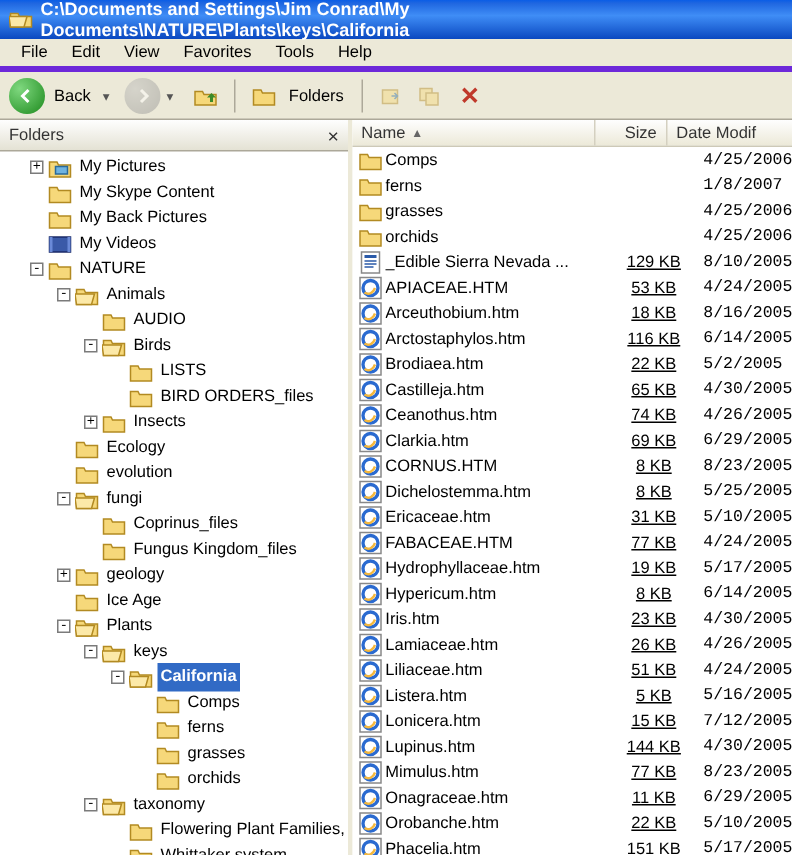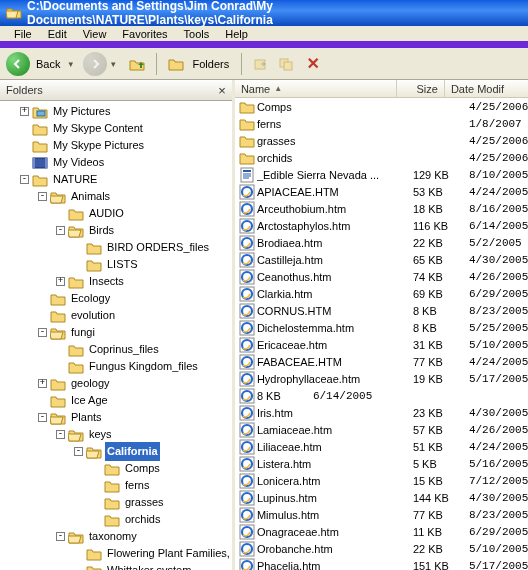--- a/index.html
+++ b/index.html
@@ -26,21 +26,21 @@
   }
   .titlebar .tico { width:16px; height:16px; margin-right:5px; display:flex; align-items:center; justify-content:center; }
 
   
   .menubar {
     height: 22px;
     background: #ece9d8;
     display: flex;
     align-items: center;
     padding: 0 6px;
-    border-bottom: 7px solid #6d28d9;
+    border-bottom: 4px solid #6d28d9;
   }
   .menubar span { padding: 2px 8px; cursor: default; }
 
   
   .toolbar {
     height: 32px;
     background: #ece9d8;
     display: flex;
     align-items: center;
     padding: 0 6px;
@@ -116,21 +116,21 @@
   .col-size { width:48px; justify-content:flex-end; }
   .col-date { flex:1; }
 
   .filelist { flex:1; overflow:hidden; }
   .frow {
     display:flex; align-items:center;
     height:17px; padding-left:4px;
   }
   .frow .ticon { margin-right:2px; }
   .f-name { width:156px; white-space:nowrap; overflow:hidden; }
-  .f-size { width:50px; text-align:left; padding-right:4px; }
+  .f-size { width:50px; text-align:center; padding-right:4px;text-decoration:underline; }
   .f-date { flex:1; padding-left:6px; white-space:nowrap; overflow:hidden;font-family:Liberation Mono, monospace; }
 
   
   svg { display:block; }
 </style>
 </head>
 <body>
 
 <div class="titlebar">
   <span class="tico">
@@ -226,21 +226,21 @@
           <span class="tree-label">My Skype Content</span>
         </div>
         <div class="tree-row">
           <span class="indent" style="width: 18px;"></span>
           <span class="toggle blank">+</span>
           <span class="ticon">
             <svg width="16" height="14" viewBox="0 0 16 14">
               <path d="M1 3h5l1 2h8v8H1z" fill="#f6d87a" stroke="#b28a22"></path>
             </svg>
           </span>
-          <span class="tree-label">My Skype Pictures</span>
+          <span class="tree-label">My Back Pictures</span>
         </div>
         <div class="tree-row">
           <span class="indent" style="width: 18px;"></span>
           <span class="toggle blank">+</span>
           <span class="ticon">
             <svg width="16" height="14" viewBox="0 0 16 14">
               <rect x="1" y="2" width="14" height="10" fill="#3a5aa8" stroke="#1a2a68"></rect>
               <rect x="1" y="2" width="2" height="10" fill="#6a8ad8"></rect>
               <rect x="13" y="2" width="2" height="10" fill="#6a8ad8"></rect>
             </svg>
@@ -290,31 +290,31 @@
           <span class="tree-label">Birds</span>
         </div>
         <div class="tree-row">
           <span class="indent" style="width: 72px;"></span>
           <span class="toggle blank">+</span>
           <span class="ticon">
             <svg width="16" height="14" viewBox="0 0 16 14">
               <path d="M1 3h5l1 2h8v8H1z" fill="#f6d87a" stroke="#b28a22"></path>
             </svg>
           </span>
+          <span class="tree-label">LISTS</span>
+        </div>
+        <div class="tree-row">
+          <span class="indent" style="width: 72px;"></span>
+          <span class="toggle blank">+</span>
+          <span class="ticon">
+            <svg width="16" height="14" viewBox="0 0 16 14">
+              <path d="M1 3h5l1 2h8v8H1z" fill="#f6d87a" stroke="#b28a22"></path>
+            </svg>
+          </span>
           <span class="tree-label">BIRD ORDERS_files</span>
-        </div>
-        <div class="tree-row">
-          <span class="indent" style="width: 72px;"></span>
-          <span class="toggle blank">+</span>
-          <span class="ticon">
-            <svg width="16" height="14" viewBox="0 0 16 14">
-              <path d="M1 3h5l1 2h8v8H1z" fill="#f6d87a" stroke="#b28a22"></path>
-            </svg>
-          </span>
-          <span class="tree-label">LISTS</span>
         </div>
         <div class="tree-row">
           <span class="indent" style="width: 54px;"></span>
           <span class="toggle">+</span>
           <span class="ticon">
             <svg width="16" height="14" viewBox="0 0 16 14">
               <path d="M1 3h5l1 2h8v8H1z" fill="#f6d87a" stroke="#b28a22"></path>
             </svg>
           </span>
           <span class="tree-label">Insects</span>
@@ -704,20 +704,21 @@
           <span class="f-date">5/17/2005</span>
         </div>
         <div class="frow">
           <span class="ticon">
             <svg width="16" height="16" viewBox="0 0 16 16">
               <rect x="1" y="1" width="14" height="14" fill="#fff" stroke="#888"></rect>
               <circle cx="8" cy="8" r="5" fill="none" stroke="#2a6ad0" stroke-width="2.2"></circle>
               <path d="M4 11c3 2 6 0 7-3" stroke="#f6b83c" stroke-width="1.6" fill="none"></path>
             </svg>
           </span>
+          <span class="f-name">Hypericum.htm</span>
           <span class="f-size">8 KB</span>
           <span class="f-date">6/14/2005</span>
         </div>
         <div class="frow">
           <span class="ticon">
             <svg width="16" height="16" viewBox="0 0 16 16">
               <rect x="1" y="1" width="14" height="14" fill="#fff" stroke="#888"></rect>
               <circle cx="8" cy="8" r="5" fill="none" stroke="#2a6ad0" stroke-width="2.2"></circle>
               <path d="M4 11c3 2 6 0 7-3" stroke="#f6b83c" stroke-width="1.6" fill="none"></path>
             </svg>
@@ -728,21 +729,21 @@
         </div>
         <div class="frow">
           <span class="ticon">
             <svg width="16" height="16" viewBox="0 0 16 16">
               <rect x="1" y="1" width="14" height="14" fill="#fff" stroke="#888"></rect>
               <circle cx="8" cy="8" r="5" fill="none" stroke="#2a6ad0" stroke-width="2.2"></circle>
               <path d="M4 11c3 2 6 0 7-3" stroke="#f6b83c" stroke-width="1.6" fill="none"></path>
             </svg>
           </span>
           <span class="f-name">Lamiaceae.htm</span>
-          <span class="f-size">57 KB</span>
+          <span class="f-size">26 KB</span>
           <span class="f-date">4/26/2005</span>
         </div>
         <div class="frow">
           <span class="ticon">
             <svg width="16" height="16" viewBox="0 0 16 16">
               <rect x="1" y="1" width="14" height="14" fill="#fff" stroke="#888"></rect>
               <circle cx="8" cy="8" r="5" fill="none" stroke="#2a6ad0" stroke-width="2.2"></circle>
               <path d="M4 11c3 2 6 0 7-3" stroke="#f6b83c" stroke-width="1.6" fill="none"></path>
             </svg>
           </span>

